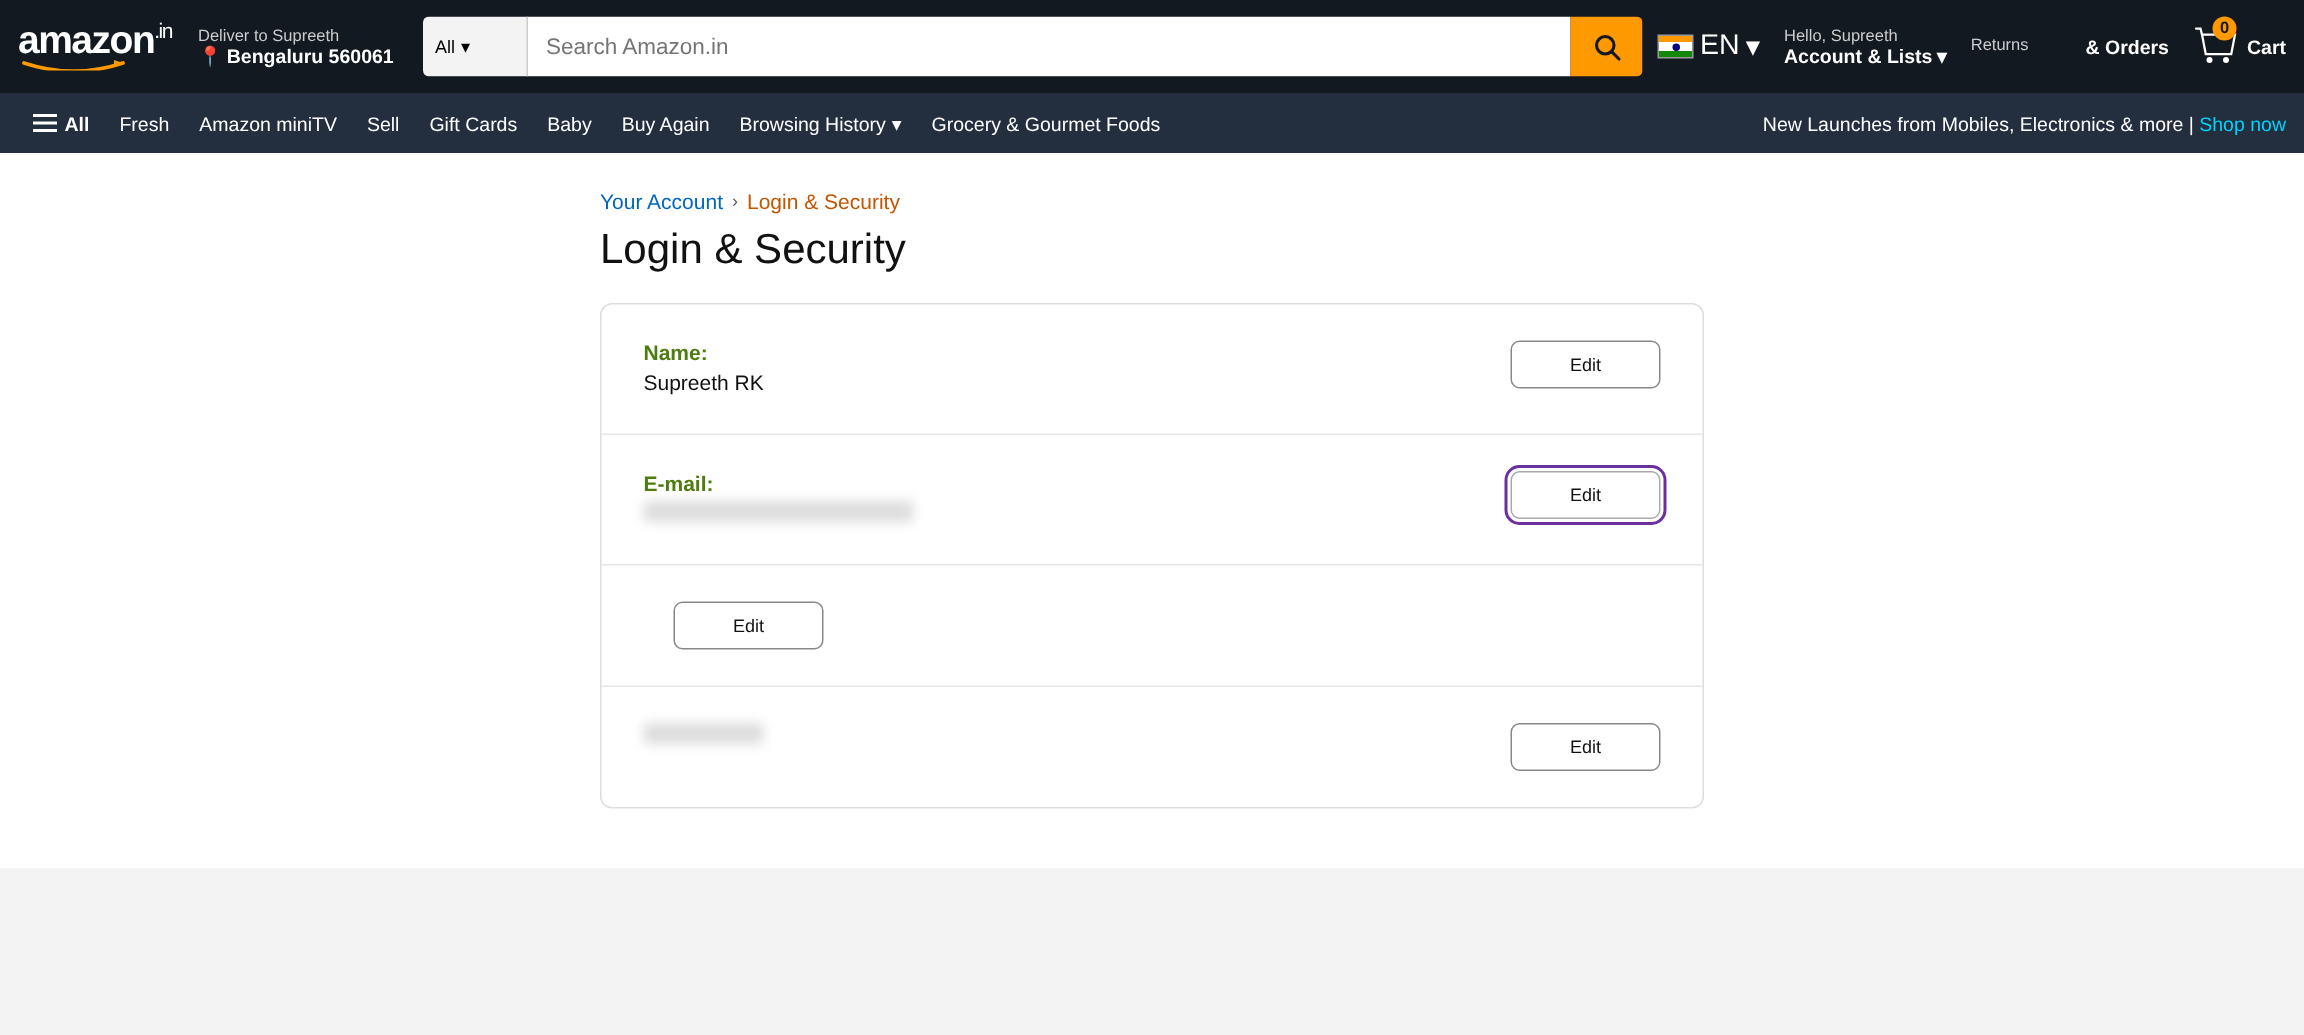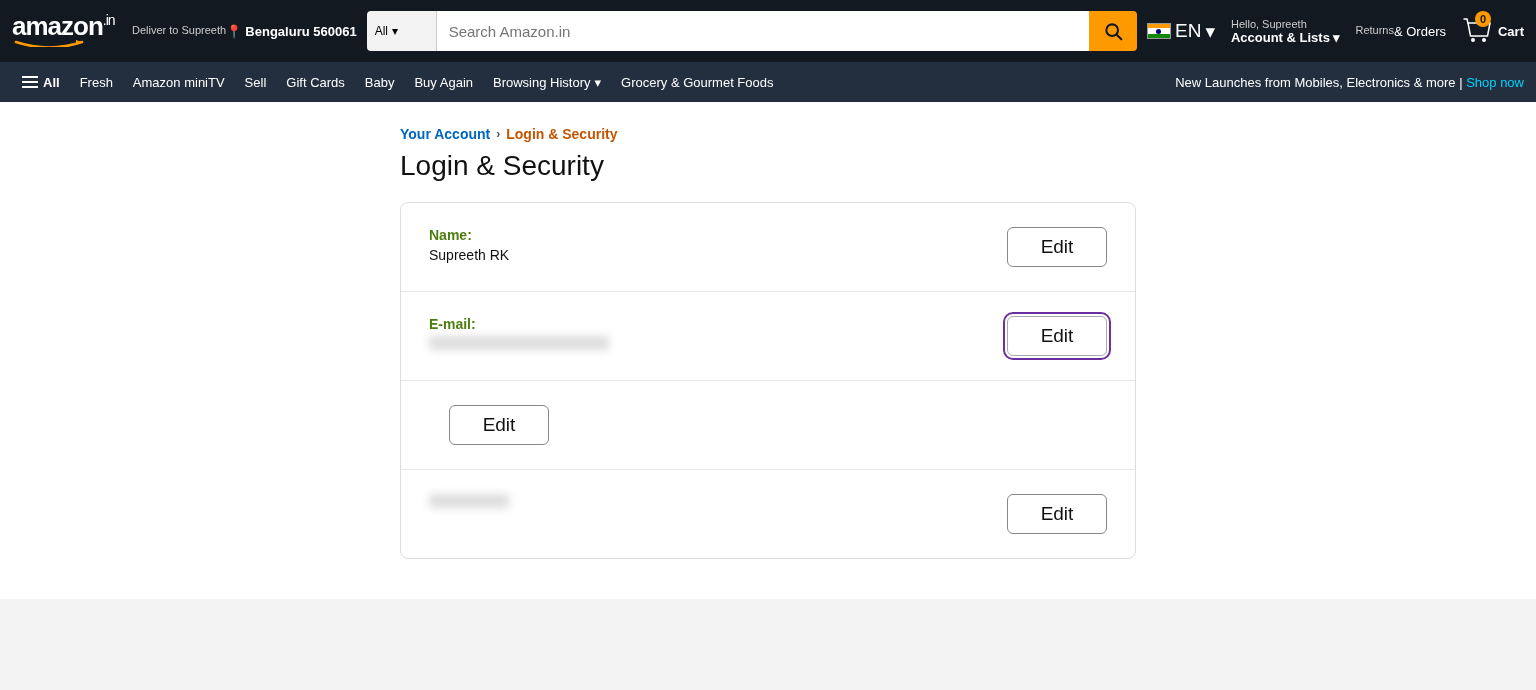--- a/index.html
+++ b/index.html
@@ -34,21 +34,21 @@
       font-weight: normal;
     }
     .logo-smile {
       color: #FF9900;
       font-size: 11px;
       margin-top: -2px;
       margin-left: 2px;
     }
     .deliver-area {
       display: flex;
-      flex-direction: row;
+      flex-direction: column;
       color: white;
       font-size: 11px;
       cursor: pointer;
       min-width: 140px;
     }
     .deliver-area .deliver-label { color: #ccc; font-size: 11px; }
     .deliver-area .deliver-location {
       font-weight: bold;
       font-size: 13px;
       display: flex;
@@ -130,21 +130,21 @@
     .account-area .account-label { font-weight: bold; font-size: 13px; display: flex; align-items: center; gap: 3px; }
 
     .returns-area {
       display: flex;
       flex-direction: row;
       color: white;
       cursor: pointer;
       font-size: 11px;
     }
     .returns-area .returns-label { color: #ccc; }
-    .returns-area .orders-label { font-weight: normal; font-size: 13px; }
+    .returns-area .orders-label { font-weight: bold; font-size: 13px; margin-left: 38px; }
 
     .cart-area {
       display: flex;
       align-items: center;
       color: white;
       cursor: pointer;
       gap: 4px;
       font-size: 13px;
       font-weight: bold;
     }
@@ -209,21 +209,20 @@
     .nav-promo .shop-now { color: #00d4ff; cursor: pointer; }
 
     
     .breadcrumb {
       padding: 14px 400px 8px;
       display: flex;
       align-items: center;
       gap: 6px;
       font-size: 14px;
       background: white;
-      font-weight: bold;
     }
     .breadcrumb a { color: #0066c0; text-decoration: none; cursor: pointer; }
     .breadcrumb .current { color: #c45500; }
     .breadcrumb-separator { color: #555; font-size: 12px; }
 
     
     .main-content {
       background: white;
       padding: 10px 400px 40px;
     }
@@ -261,21 +260,21 @@
       height: 14px;
       filter: blur(4px);
     }
     .row-description { font-size: 13px; color: #555; margin-top: 8px; line-height: 1.5; }
 
     .edit-btn {
       background: #fff;
       border: 1px solid #888;
       border-radius: 6px;
       padding: 8px 28px;
-      font-size: 19px;
+      font-size: 12px;
       cursor: pointer;
       color: #111;
       min-width: 100px;
       white-space: nowrap;
     }
     .edit-btn.focused {
       outline: 2px solid #6b2fa0;
       outline-offset: 2px;
       border-color: #aaa;
     }

